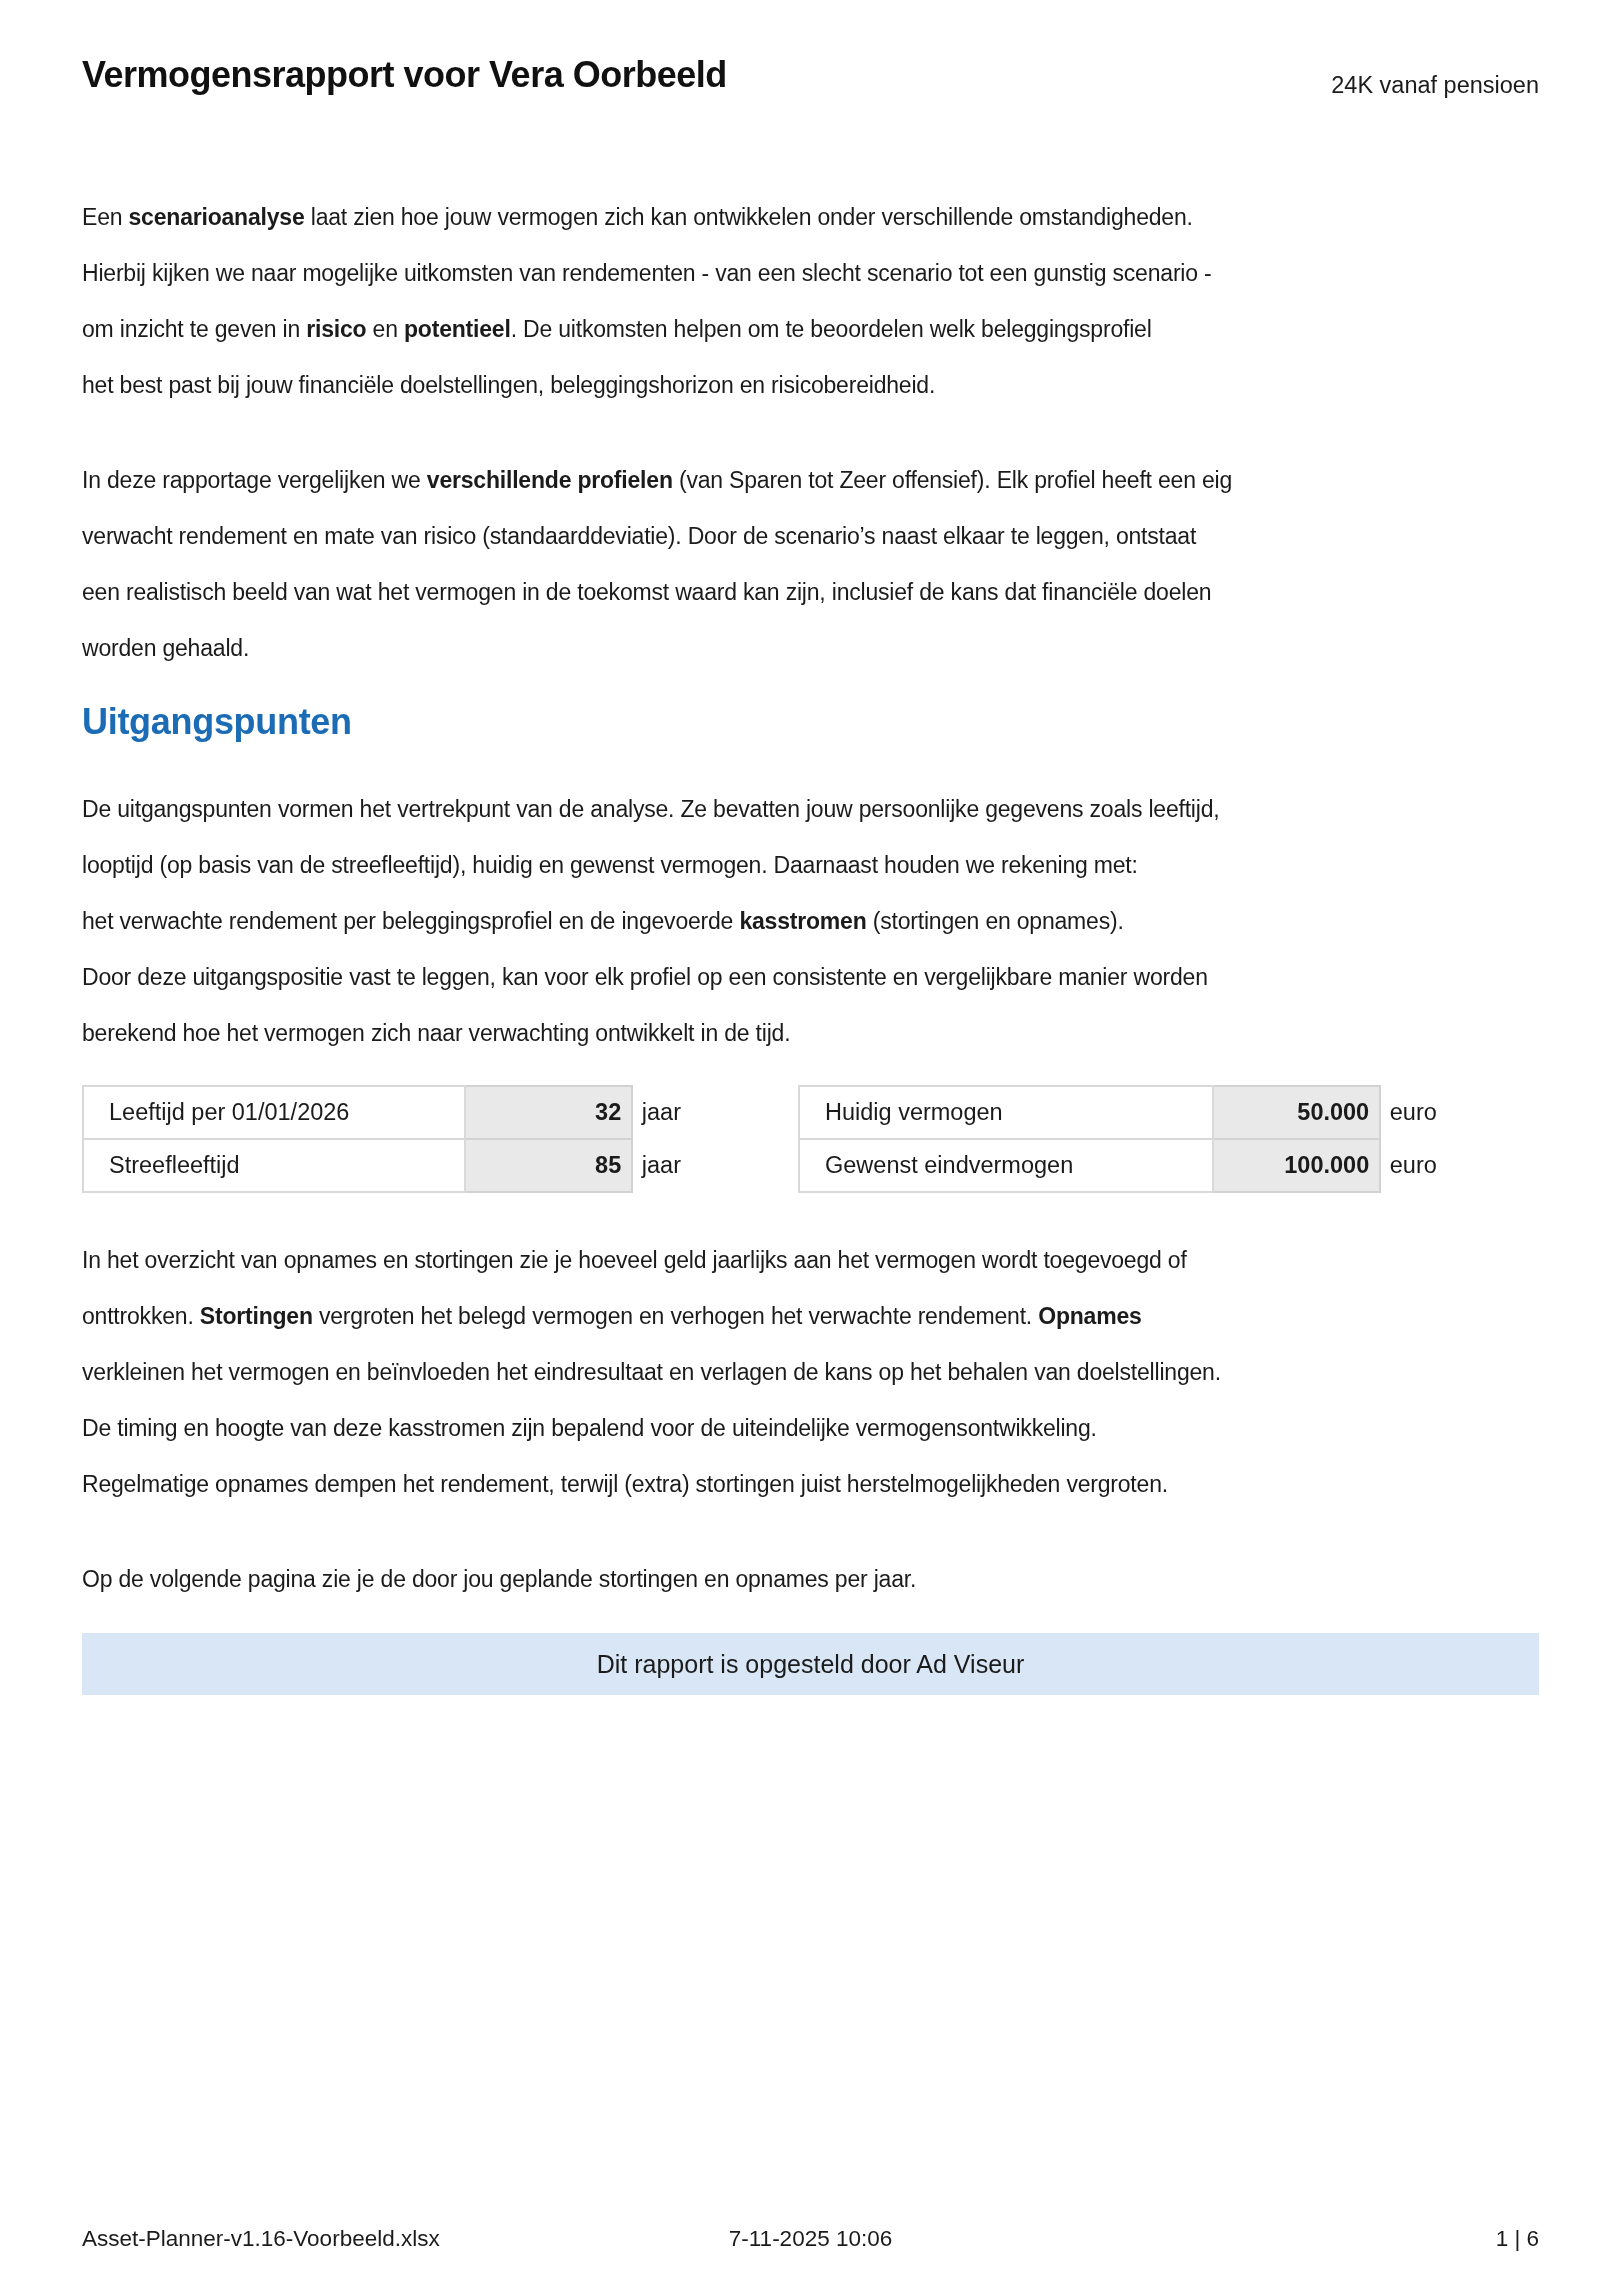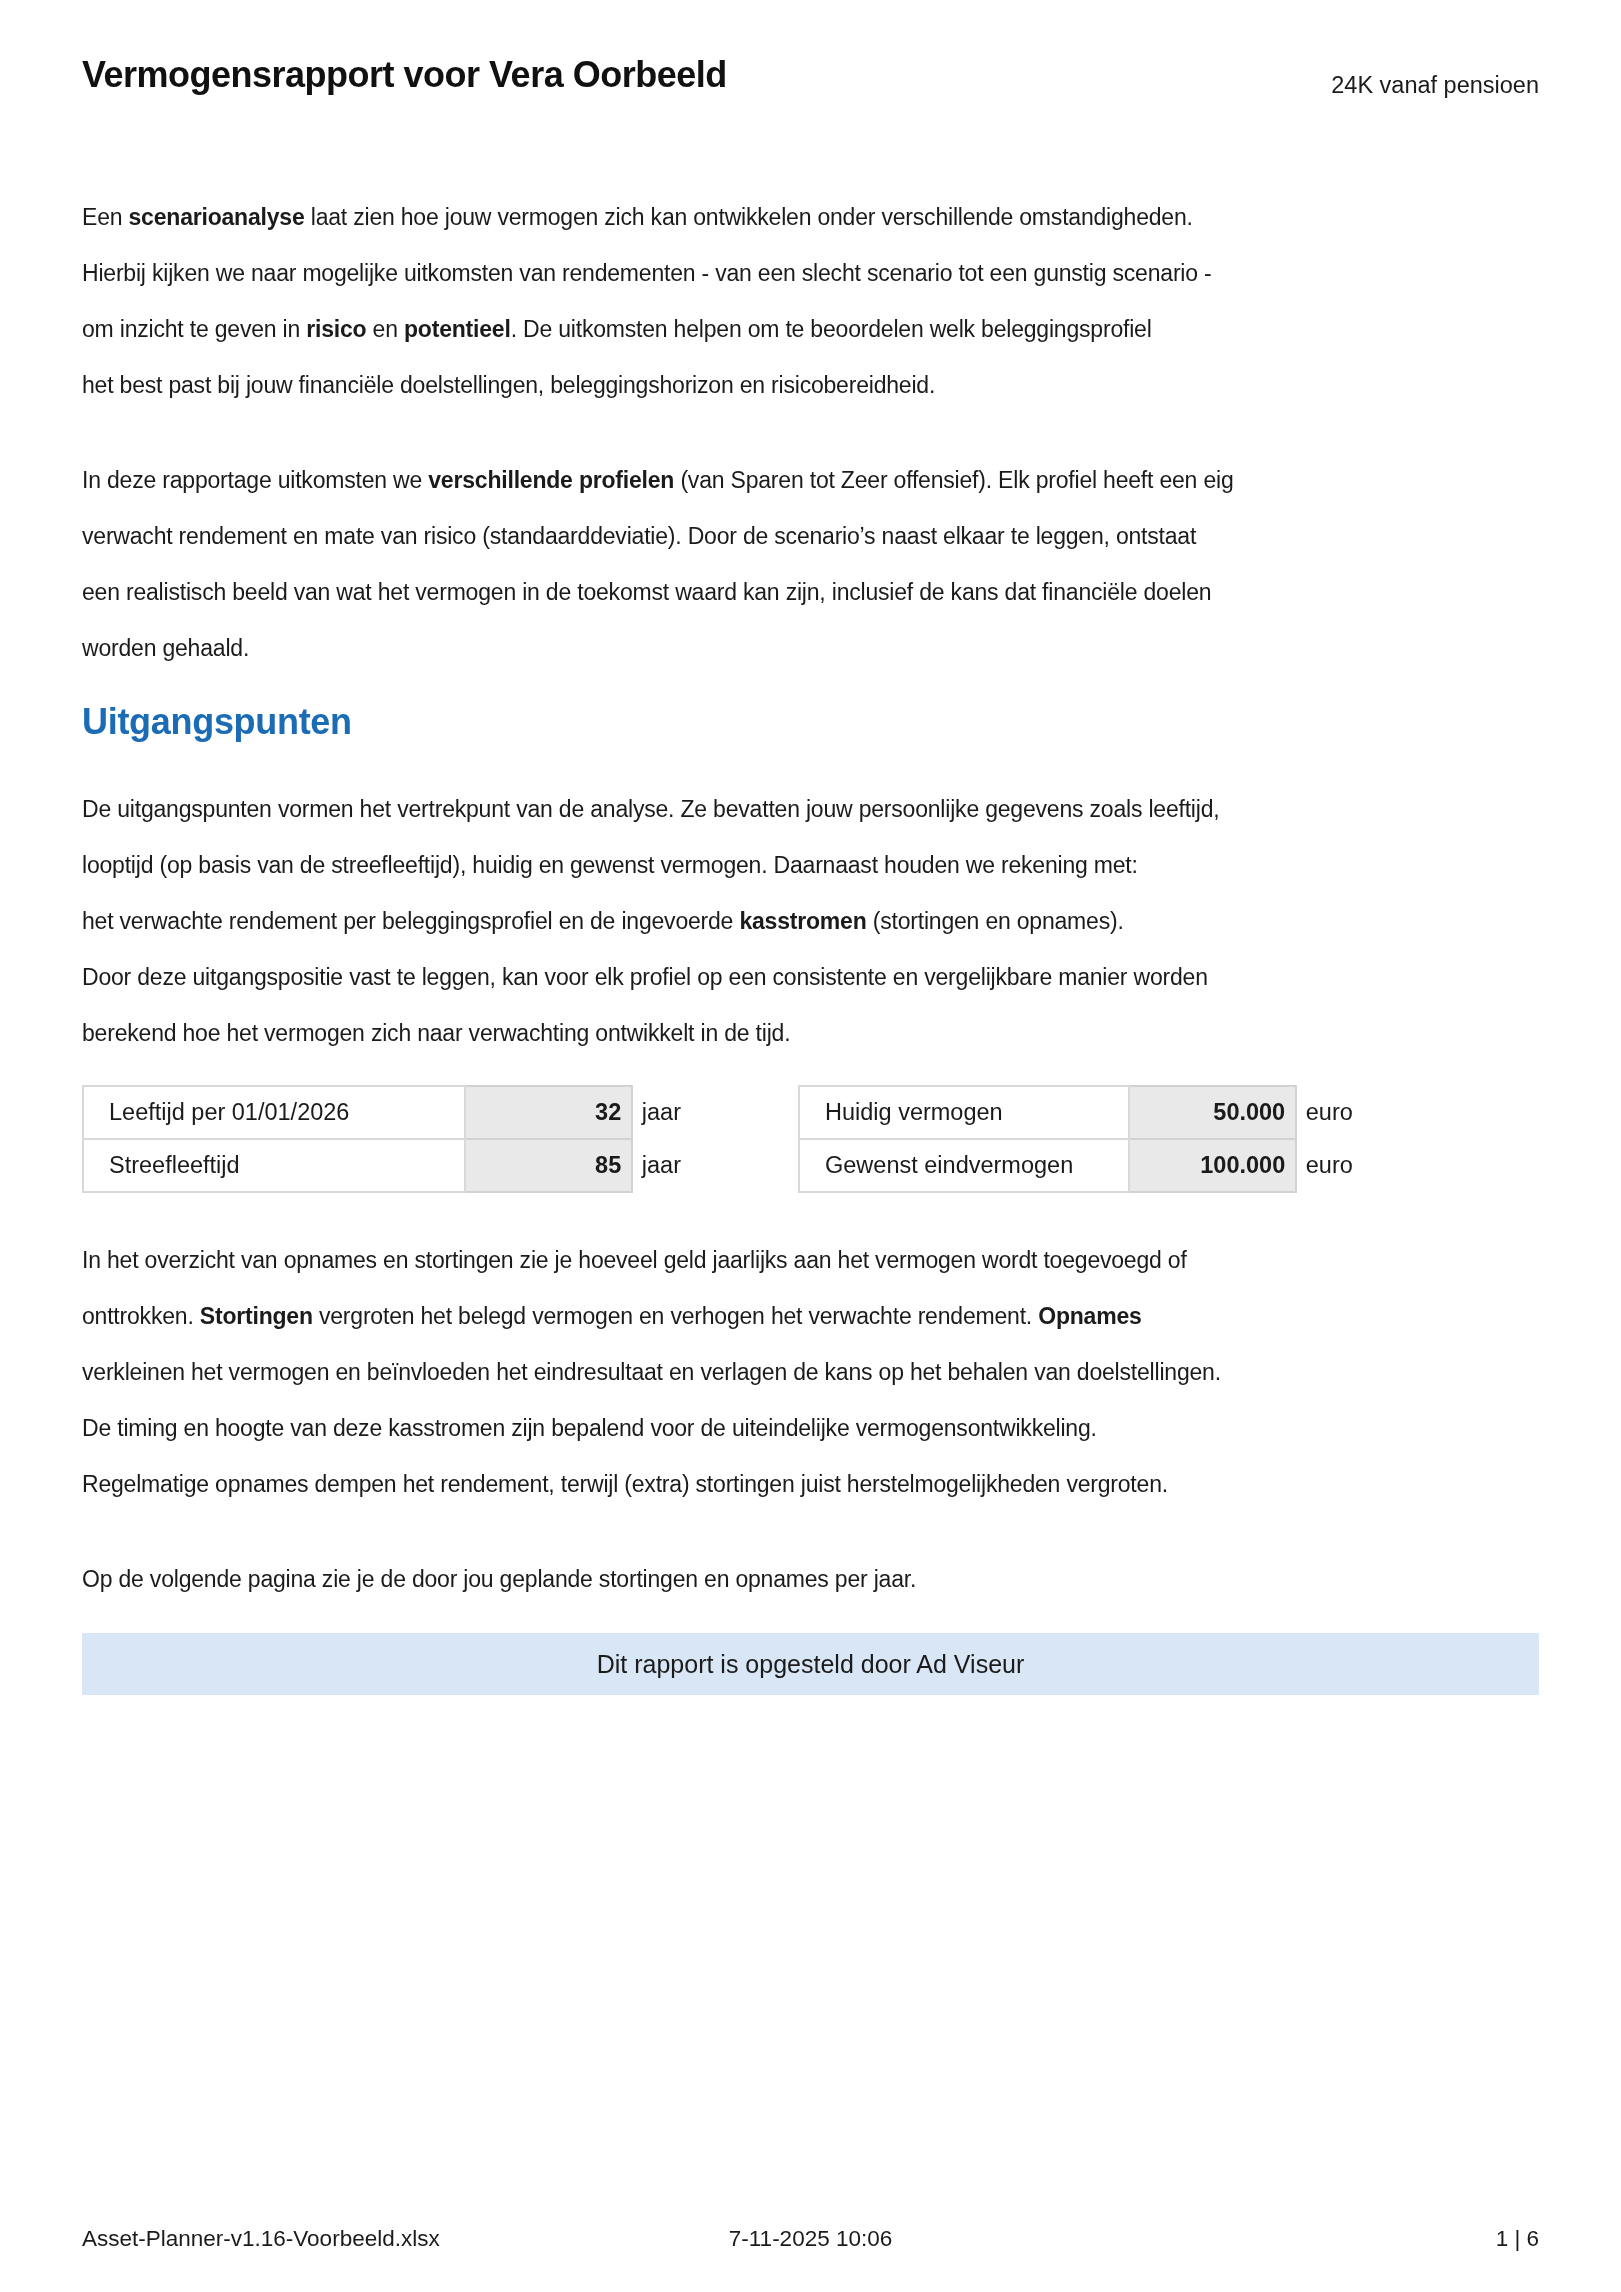--- a/index.html
+++ b/index.html
@@ -33,21 +33,21 @@
     letter-spacing:-0.3px;
   }
 
   .tables-row { display:flex; margin-top:24.5px; }
   .kv-group { width:716px; display:flex; }
   table.kv { border-collapse:collapse; }
   table.kv td { height:53px; font-size:23.5px; vertical-align:middle; }
   td.lbl { width:382px; background:#ffffff; border:2px solid #d9d9d9; padding-left:25px; }
   td.val { width:167px; background:#e9e9e9; border:2px solid #d2d2d2; font-weight:700; text-align:right; padding-right:9.8px; }
   td.sfx { border:none; background:transparent; padding-left:8.8px; font-weight:400; }
-  .kv-right td.lbl { width:330px; }
+  .kv-right td.lbl { width:414px; }
 
   .banner {
     margin-top:26px;
     height:62px;
     background:#d9e6f5;
     display:flex; align-items:center; justify-content:center;
     font-size:25px; color:#1b1b1b;
   }
 
   .footer {
@@ -71,21 +71,21 @@
   </div>
 
   <div class="paragraph p-first">
       <div class="line"><span>Een </span><span class="b">scenarioanalyse</span><span> laat zien hoe jouw vermogen zich kan ontwikkelen onder verschillende omstandigheden.</span></div>
       <div class="line"><span>Hierbij kijken we naar mogelijke uitkomsten van rendementen - van een slecht scenario tot een gunstig scenario -</span></div>
       <div class="line"><span>om inzicht te geven in </span><span class="b">risico</span><span> en </span><span class="b">potentieel</span><span>. De uitkomsten helpen om te beoordelen welk beleggingsprofiel</span></div>
       <div class="line"><span>het best past bij jouw financiële doelstellingen, beleggingshorizon en risicobereidheid.</span></div>
     </div>
 
   <div class="paragraph p-std">
-      <div class="line"><span>In deze rapportage uitkomsten we </span><span class="b">verschillende profielen</span><span> (van Sparen tot Zeer offensief). Elk profiel heeft een eig</span></div>
+      <div class="line"><span>In deze rapportage vergelijken we </span><span class="b">verschillende profielen</span><span> (van Sparen tot Zeer offensief). Elk profiel heeft een eig</span></div>
       <div class="line"><span>verwacht rendement en mate van risico (standaarddeviatie). Door de scenario’s naast elkaar te leggen, ontstaat</span></div>
       <div class="line"><span>een realistisch beeld van wat het vermogen in de toekomst waard kan zijn, inclusief de kans dat financiële doelen</span></div>
       <div class="line"><span>worden gehaald.</span></div>
     </div>
 
   <h2 class="section-heading">Uitgangspunten</h2>
 
   <div class="paragraph p-std">
       <div class="line"><span>De uitgangspunten vormen het vertrekpunt van de analyse. Ze bevatten jouw persoonlijke gegevens zoals leeftijd,</span></div>
       <div class="line"><span>looptijd (op basis van de streefleeftijd), huidig en gewenst vermogen. Daarnaast houden we rekening met:</span></div>

